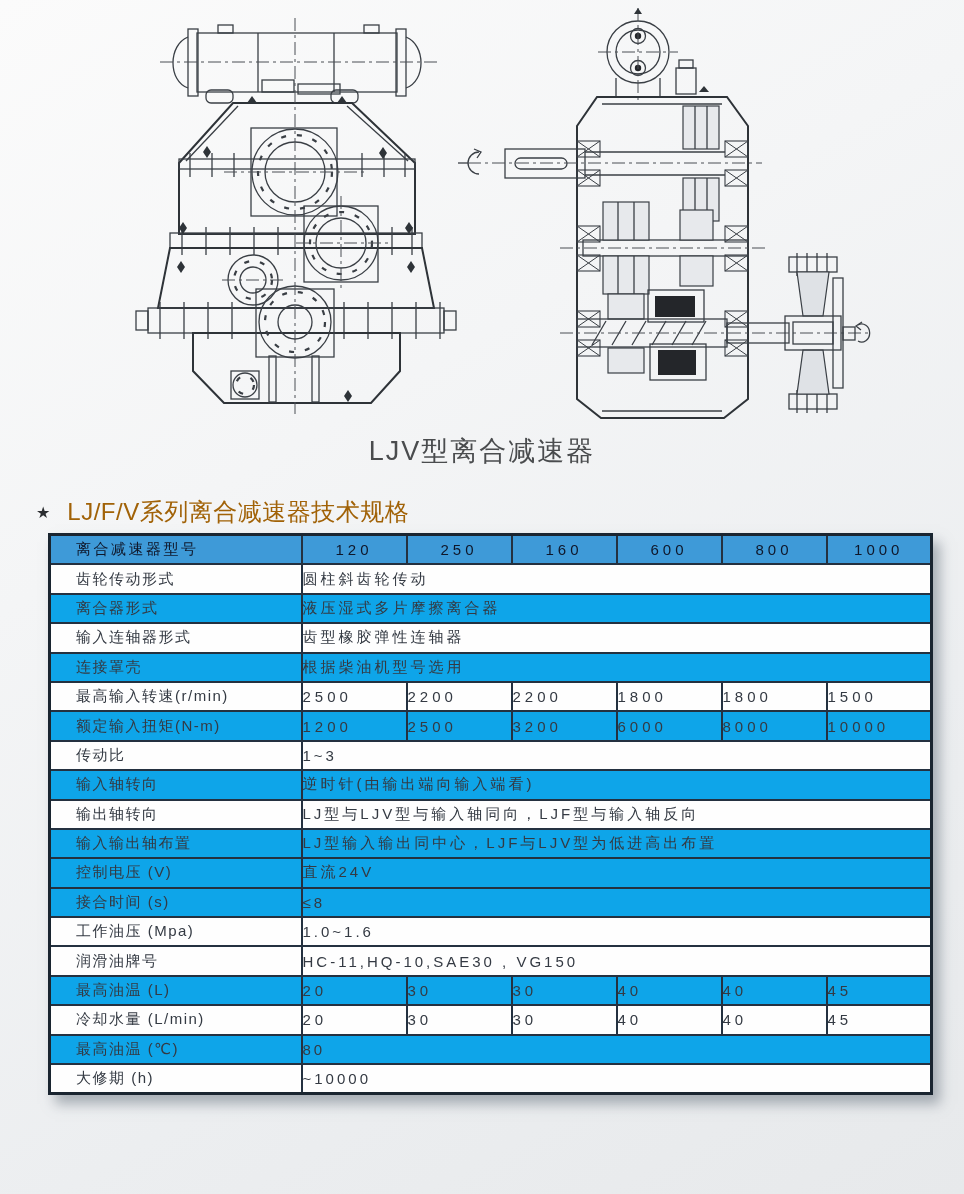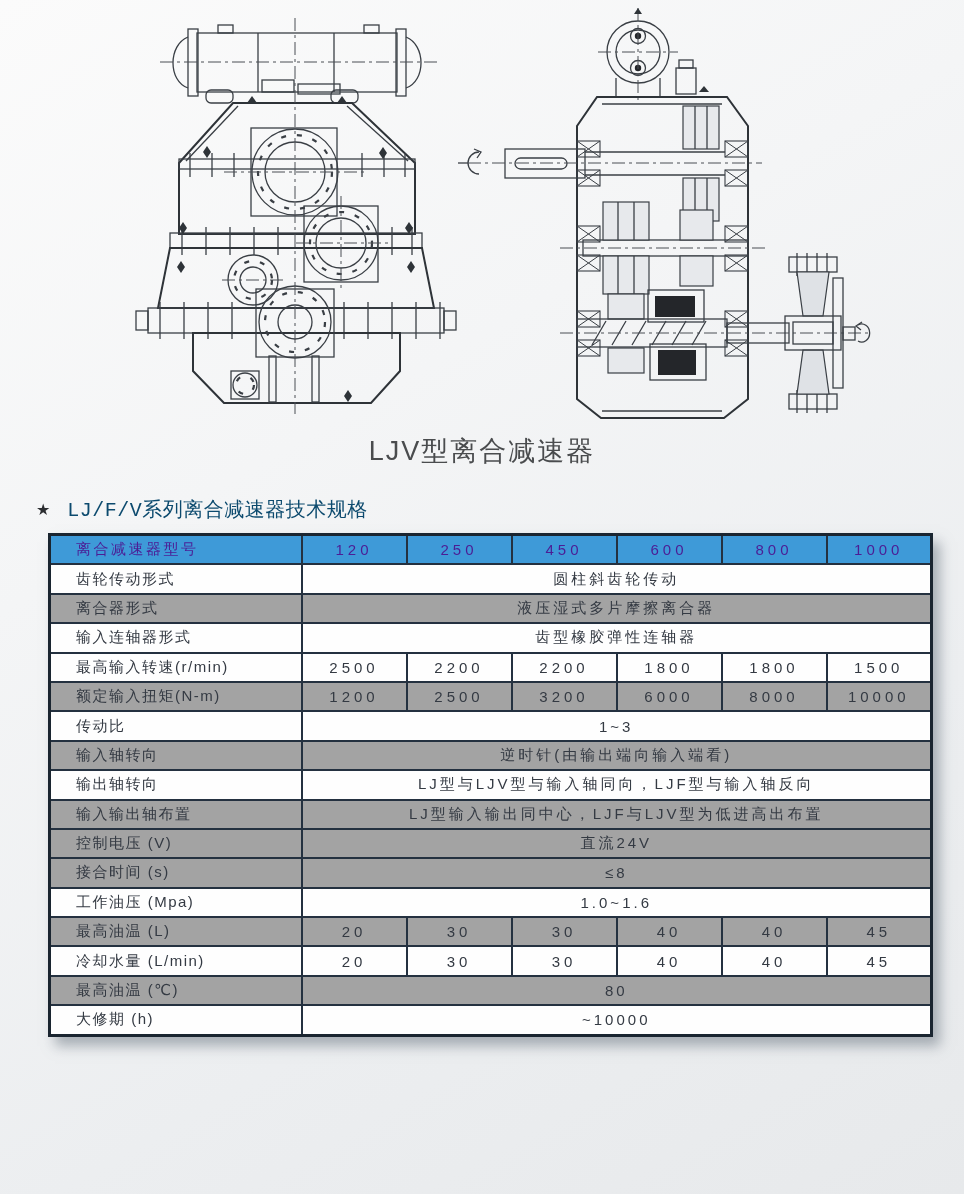--- a/index.html
+++ b/index.html
@@ -22,43 +22,43 @@
   svg .mark{fill:#2e3338;stroke:none;}
 
   .caption{
     position:absolute;left:0;top:433px;width:964px;text-align:center;
     font-size:27px;color:#4a4c4e;letter-spacing:2px;
   }
 
   
   .section-head{position:absolute;left:36px;top:496px;display:flex;align-items:center;}
   .section-head .star{font-size:16px;color:#2b2d30;margin-right:17px;}
-  .section-head .title{font-size:20px;color:#0c4a6e;letter-spacing:0.5px;font-family:Liberation Mono, monospace;}
+  .section-head .title{font-size:24px;color:#a16207;letter-spacing:0.5px;}
 
   
   .table-wrap{
     position:absolute;left:48px;top:533px;
     box-shadow:7px 9px 12px rgba(110,120,132,0.55);
   }
   table.spec{
     border-collapse:collapse;table-layout:fixed;width:882px;
     border:3px solid #1a2530;background:#fff;
   }
   table.spec td, table.spec th{
     border:2px solid #243140;height:27.4px;padding:0;
     font-size:15px;color:#343a43;font-weight:normal;
     white-space:nowrap;overflow:hidden;
   }
-  table.spec thead th{background:#3e9ad8;color:#4c1d95;}
+  table.spec thead th{background:#3e9ad8;color:#0f172a;}
   .label-cell{text-align:left;padding-left:25px !important;letter-spacing:1.5px;}
   thead .label-cell{letter-spacing:2.5px;}
   .num{text-align:center;letter-spacing:4px;}
-  .value-cell{text-align:center;}
+  .value-cell{text-align:left;}
   .value-cell.span{letter-spacing:3px;}
-  tbody tr.alt td{background:#a3a3a3;}
+  tbody tr.alt td{background:#0ea5e9;}
   tbody tr td{background:#fefefe;}
 </style>
 </head>
 <body>
 
 <div class="sheet">
 
   <svg class="drawings" viewBox="0 0 964 475" xmlns="http://www.w3.org/2000/svg">
 
     <g>
@@ -261,38 +261,42 @@
           <col style="width:105px">
         <col style="width:105px">
           <col style="width:105px">
           <col style="width:105px">
       </colgroup>
       <thead>
         <tr>
           <th class="label-cell">离合减速器型号</th>
           <th class="num">120</th>
           <th class="num">250</th>
-          <th class="num">450</th>
+          <th class="num">160</th>
           <th class="num">600</th>
           <th class="num">800</th>
           <th class="num">1000</th>
         </tr>
       </thead>
       <tbody>
           <tr>
             <td class="label-cell">齿轮传动形式</td>
             <td colspan="6" class="value-cell span">圆柱斜齿轮传动</td>
           </tr>
           <tr class="alt">
             <td class="label-cell">离合器形式</td>
             <td colspan="6" class="value-cell span">液压湿式多片摩擦离合器</td>
           </tr>
           <tr>
             <td class="label-cell">输入连轴器形式</td>
             <td colspan="6" class="value-cell span">齿型橡胶弹性连轴器</td>
+          </tr>
+          <tr class="alt">
+            <td class="label-cell">连接罩壳</td>
+            <td colspan="6" class="value-cell span">根据柴油机型号选用</td>
           </tr>
           <tr>
             <td class="label-cell">最高输入转速(r/min)</td>
             <td class="value-cell num">2500</td>
             <td class="value-cell num">2200</td>
             <td class="value-cell num">2200</td>
             <td class="value-cell num">1800</td>
             <td class="value-cell num">1800</td>
             <td class="value-cell num">1500</td>
           </tr>
@@ -326,20 +330,24 @@
             <td colspan="6" class="value-cell span">直流24V</td>
           </tr>
           <tr class="alt">
             <td class="label-cell">接合时间 (s)</td>
             <td colspan="6" class="value-cell span">≤8</td>
           </tr>
           <tr>
             <td class="label-cell">工作油压 (Mpa)</td>
             <td colspan="6" class="value-cell span">1.0~1.6</td>
           </tr>
+          <tr>
+            <td class="label-cell">润滑油牌号</td>
+            <td colspan="6" class="value-cell span">HC-11,HQ-10,SAE30 , VG150</td>
+          </tr>
           <tr class="alt">
             <td class="label-cell">最高油温 (L)</td>
             <td class="value-cell num">20</td>
             <td class="value-cell num">30</td>
             <td class="value-cell num">30</td>
             <td class="value-cell num">40</td>
             <td class="value-cell num">40</td>
             <td class="value-cell num">45</td>
           </tr>
           <tr>

